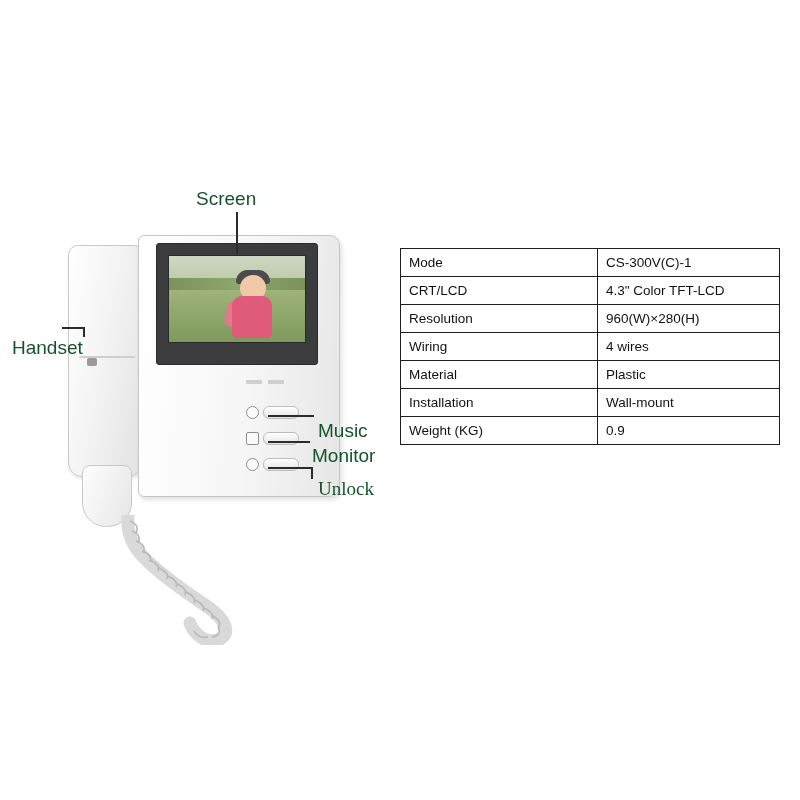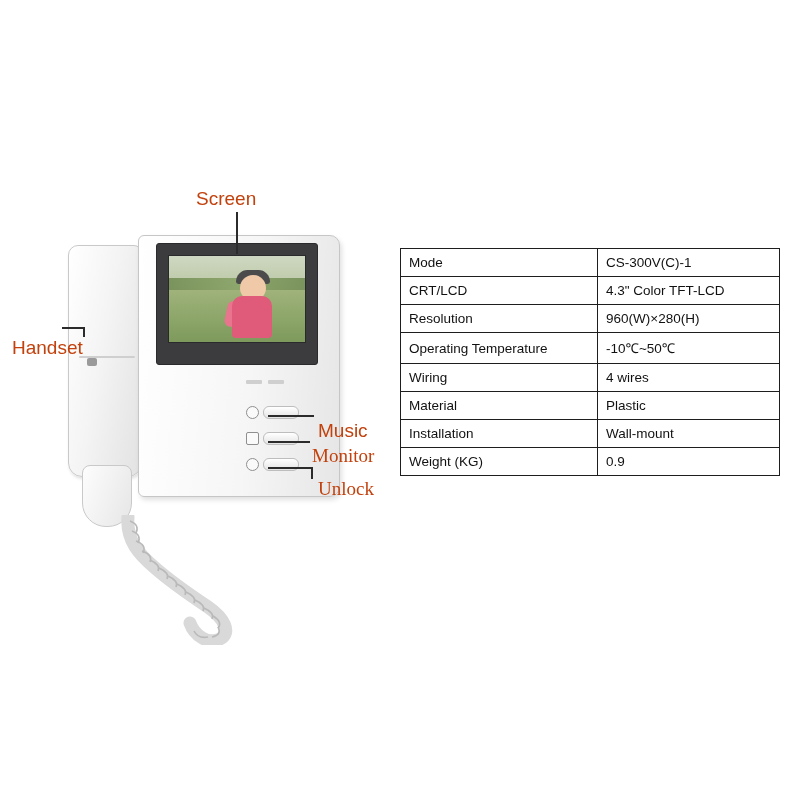--- a/index.html
+++ b/index.html
@@ -12,21 +12,21 @@
     height: 800px;
     position: relative;
     font-family: "Liberation Sans", sans-serif;
     overflow: hidden;
   }
 
   
   .callout {
     position: absolute;
     font-size: 19px;
-    color: #c2410c;
+    color: #14532d;
     white-space: nowrap;
   }
   .leader {
     position: absolute;
     background: #2b2b2b;
   }
   .leader.v { width: 1.5px; }
   .leader.h { height: 1.5px; }
 
   
@@ -229,21 +229,21 @@
 <div class="callout" style="left:196px; top:188px;">Screen</div>
 <div class="leader v" style="left:236px; top:212px; height:42px;"></div>
 
 <div class="callout" style="left:12px; top:337px;">Handset</div>
 <div class="leader h" style="left:62px; top:327px; width:22px;"></div>
 <div class="leader v" style="left:83px; top:327px; height:10px;"></div>
 
 <div class="callout" style="left:318px; top:420px;">Music</div>
 <div class="leader h" style="left:268px; top:415px; width:46px;"></div>
 
-<div class="callout" style="left:312px; top:445px;font-family:Liberation Serif, serif;">Monitor</div>
+<div class="callout" style="left:312px; top:445px;">Monitor</div>
 <div class="leader h" style="left:268px; top:441px; width:42px;"></div>
 
 <div class="callout" style="left:318px; top:478px;font-family:Liberation Serif, serif;">Unlock</div>
 <div class="leader h" style="left:268px; top:467px; width:44px;"></div>
 <div class="leader v" style="left:311px; top:467px; height:12px;"></div>
 
 <table id="spec-table">
   <tbody>
     <tr>
       <td class="k">Mode</td>
@@ -251,24 +251,20 @@
     </tr>
     <tr>
       <td class="k">CRT/LCD</td>
       <td class="v">4.3" Color TFT-LCD</td>
     </tr>
     <tr>
       <td class="k">Resolution</td>
       <td class="v">960(W)×280(H)</td>
     </tr>
     <tr>
-      <td class="k">Operating Temperature</td>
-      <td class="v">-10℃~50℃</td>
-    </tr>
-    <tr>
       <td class="k">Wiring</td>
       <td class="v">4 wires</td>
     </tr>
     <tr>
       <td class="k">Material</td>
       <td class="v">Plastic</td>
     </tr>
     <tr>
       <td class="k">Installation</td>
       <td class="v">Wall-mount</td>

